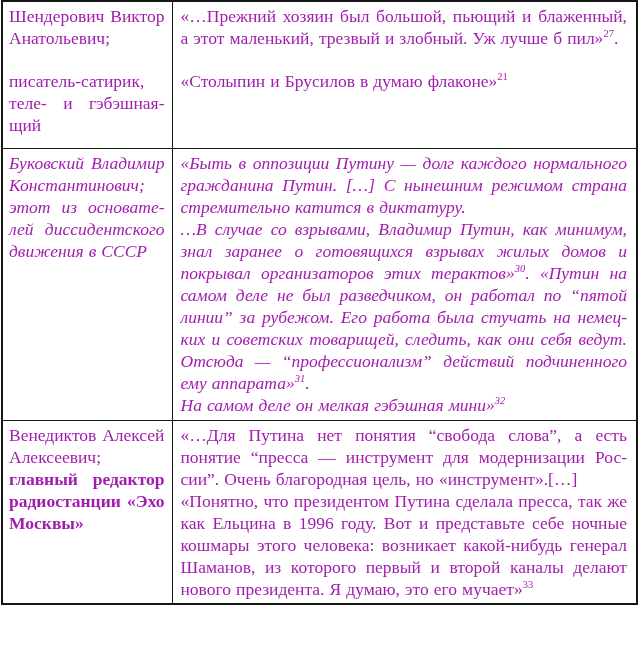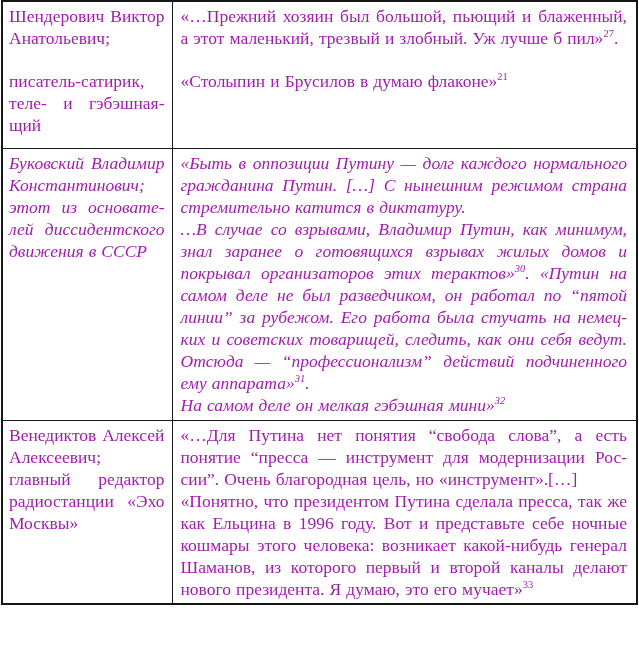--- a/index.html
+++ b/index.html
@@ -33,21 +33,21 @@
   .row-2 td { height: 272px; font-style: italic; }
   .row-3 td { height: 164px; }
   p.para {
     margin: 0;
     font-size: 17.5px;
     line-height: 22px;
     text-align: justify;
     word-spacing: 0.04em;
   }
   p.para.gap { margin-top: 21px; }
-  p.para.justify-last { text-align-last: justify; }
+  p.para.justify-last { text-align-last: justify; font-weight: bold; }
   sup.fn {
     font-size: 10.5px;
     line-height: 0;
     vertical-align: super;
   }
 </style>
 </head>
 <body>
 
 <div class="page">

